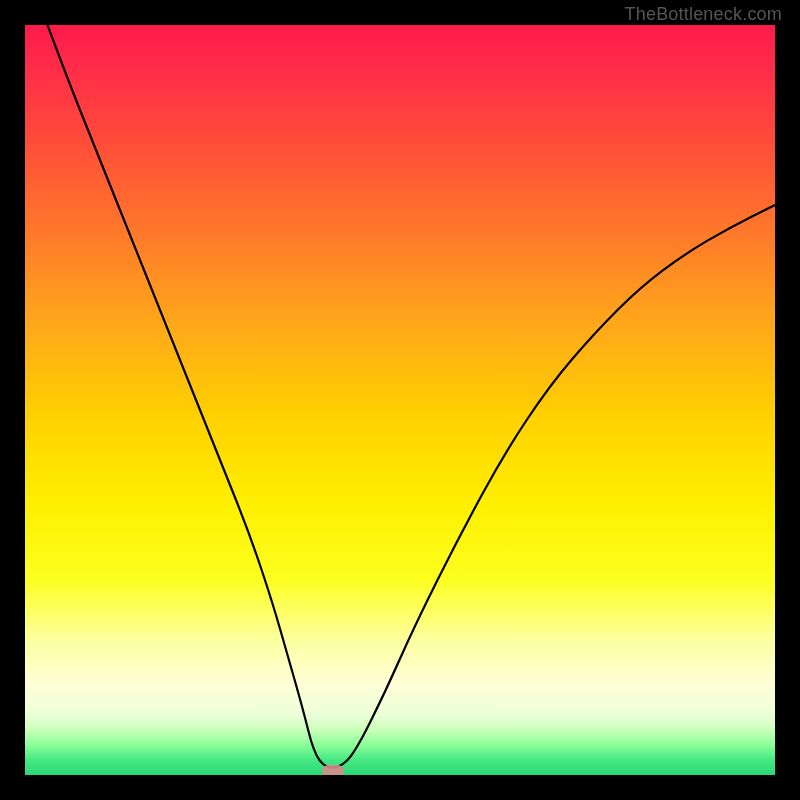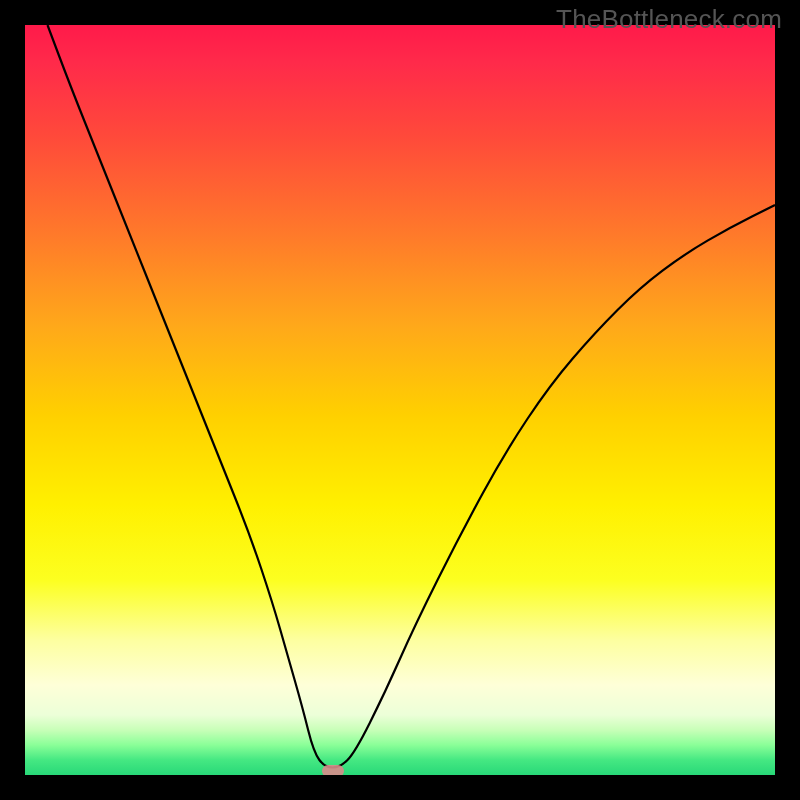--- a/index.html
+++ b/index.html
@@ -9,21 +9,21 @@
     background: #000;
     position: relative;
     overflow: hidden;
     font-family: Arial, Helvetica, sans-serif;
   }
   .watermark {
     position: absolute;
     top: 4px;
     right: 18px;
     color: #555;
-    font-size: 26px;
+    font-size: 18px;
     font-weight: 500;
     letter-spacing: 0.2px;
     z-index: 10;
   }
   .plot-area {
     position: absolute;
     left: 25px;
     top: 25px;
     width: 750px;
     height: 750px;

